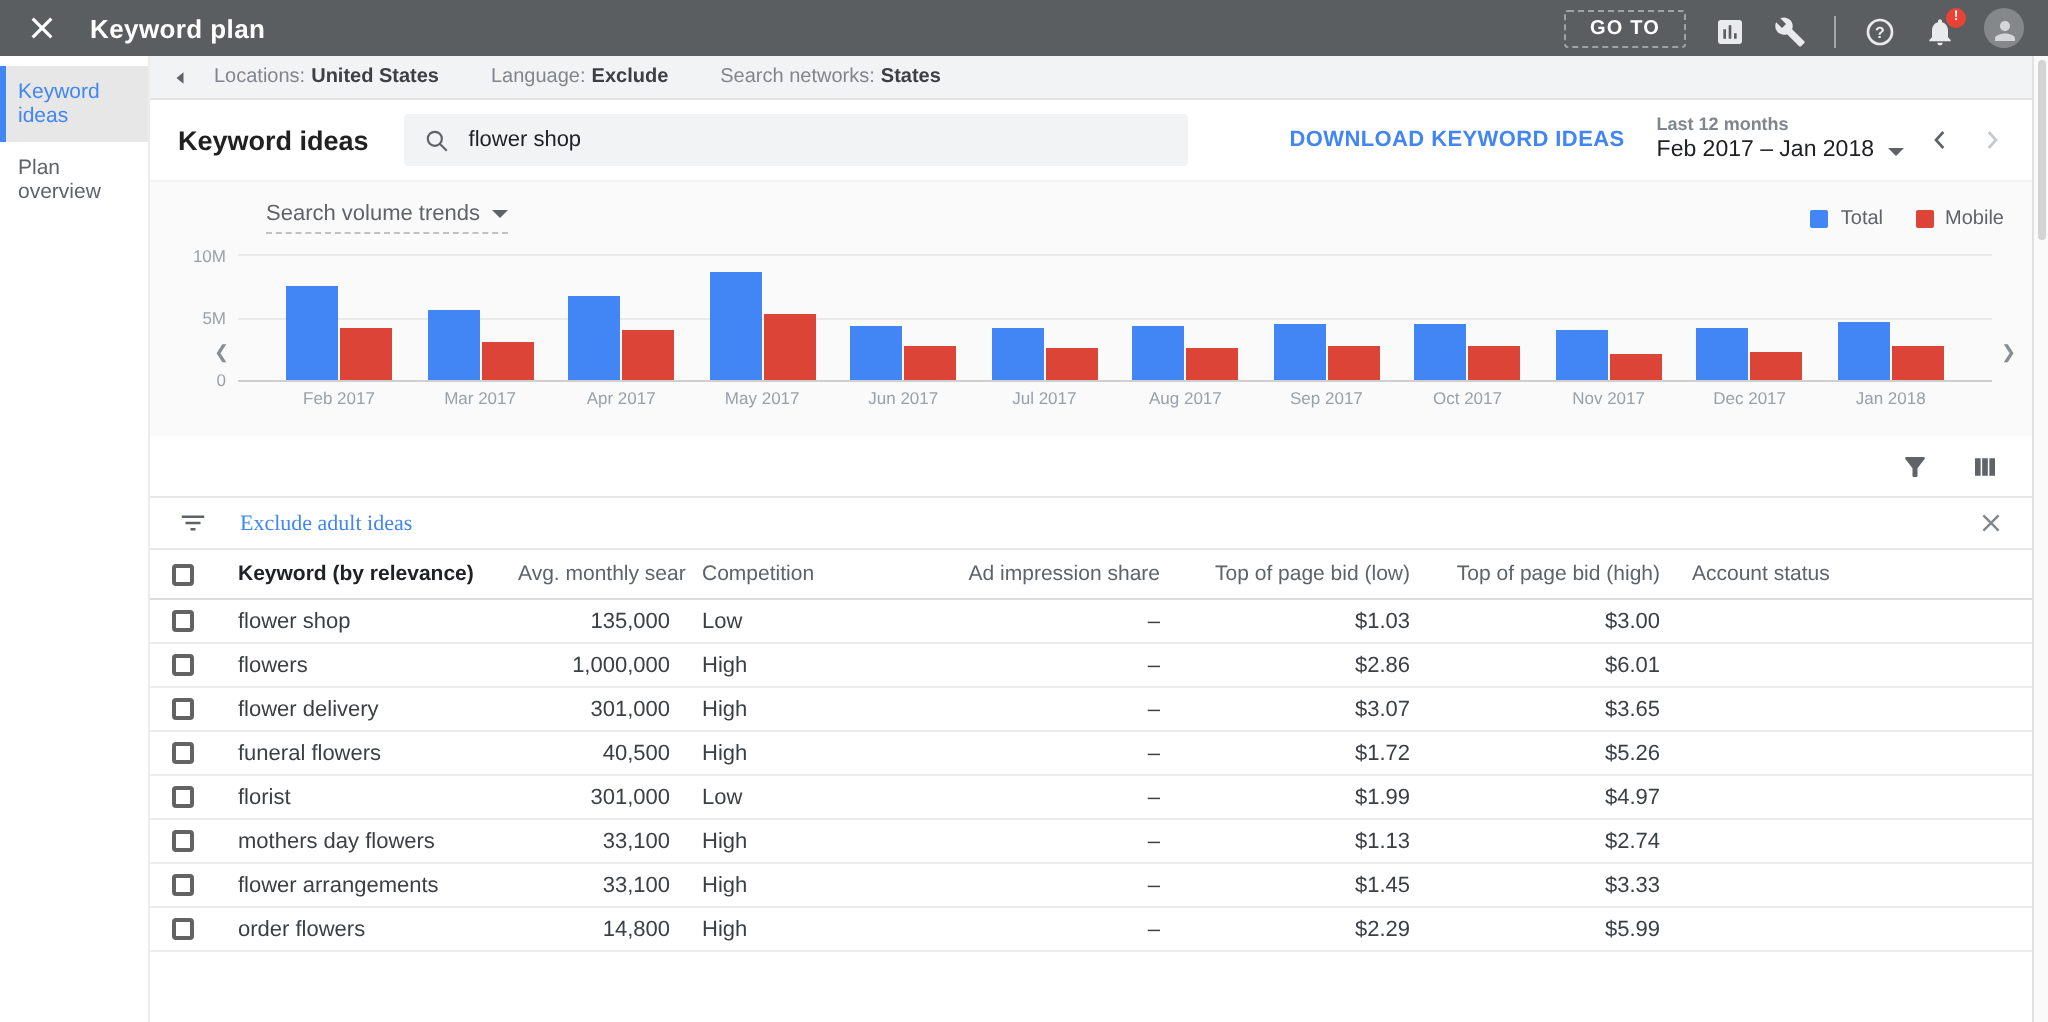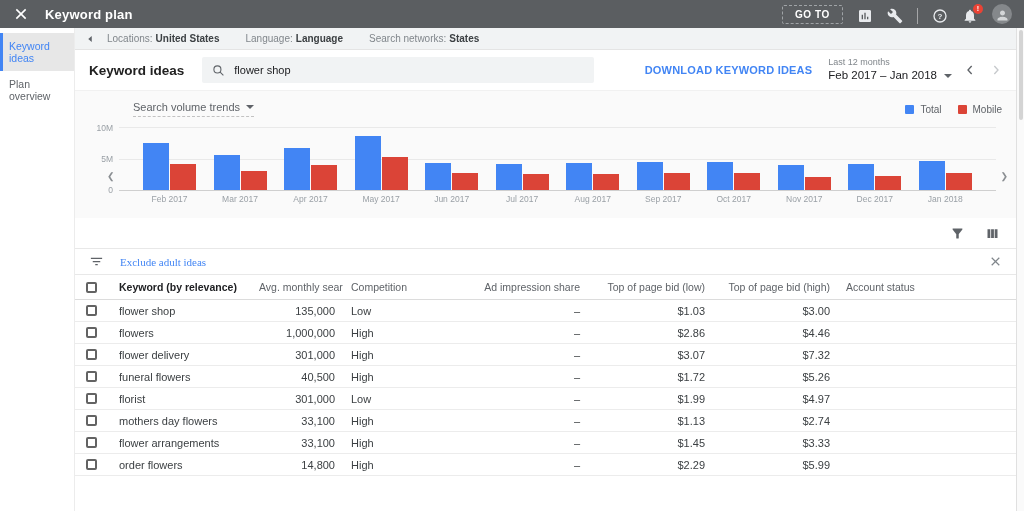--- a/index.html
+++ b/index.html
@@ -49,21 +49,21 @@
   .page-title { font-size:13.5px; font-weight:bold; color:#212121; margin-right:18px; white-space:nowrap;}
   .search-box { width:392px; height:26px; background:#f1f3f4; border-radius:2px; display:flex;
     align-items:center; padding:0 10px; gap:9px;}
   .search-box svg { width:13px; height:13px; color:#5f6368; flex:none;}
   .search-box input { border:none; outline:none; background:transparent; font-size:11px;
     color:#202124; width:330px; font-family:"Liberation Sans",sans-serif;}
   .head-right { margin-left:auto; display:flex; align-items:center;}
   .download-link { color:#4285f4; font-size:11px; font-weight:bold; letter-spacing:.2px;
     margin-right:16px; cursor:pointer; white-space:nowrap;}
   .daterange { display:flex; flex-direction:column; line-height:1.25; cursor:pointer;}
-  .daterange .cap { font-size:9px; color:#80868b;}
+  .daterange .cap { font-size:9px; color:#80868b;font-weight:bold;}
   .daterange .val { font-size:11.5px; color:#202124; display:flex; align-items:center; gap:7px;}
   .caret { width:0; height:0; border-left:4px solid transparent; border-right:4px solid transparent;
     border-top:4px solid #5f6368; display:inline-block;}
   .nav-chev { width:16px; height:16px; margin-left:10px; cursor:pointer;}
   .chev-on { color:#5f6368;} .chev-off { color:#c6c9cc;}
 
   
   .chart-section { height:128px; background:#fafafa; border-top:1px solid #f1f1f1;
     padding:8px 14px 0; position:relative;}
   .chart-controls { display:flex; align-items:center; height:20px;}
@@ -149,21 +149,21 @@
   <div class="side-item">Plan overview</div>
 </div>
 
 <div class="settings">
   <svg class="back" viewBox="0 0 24 24">
     <path fill="currentColor" d="M15 7l-6 5 6 5z"></path>
     </svg>
   <span class="pair">
     <span>Locations:</span><b>United States</b></span>
   <span class="pair">
-    <span>Language:</span><b>Language</b></span>
+    <span>Language:</span><b>Exclude</b></span>
   <span class="pair">
     <span>Search networks:</span><b>States</b></span>
 </div>
 
 <div class="scroll-strip">
     <div class="scroll-thumb"></div>
   </div>
 
 <div class="main">
 
@@ -343,33 +343,33 @@
         </tr>
         <tr>
           <td class="chk">
             <div class="checkbox"></div>
           </td>
           <td>flowers</td>
           <td class="num">1,000,000</td>
           <td>High</td>
           <td class="num">–</td>
           <td class="num">$2.86</td>
-          <td class="num">$4.46</td>
+          <td class="num">$6.01</td>
           <td></td>
         </tr>
         <tr>
           <td class="chk">
             <div class="checkbox"></div>
           </td>
           <td>flower delivery</td>
           <td class="num">301,000</td>
           <td>High</td>
           <td class="num">–</td>
           <td class="num">$3.07</td>
-          <td class="num">$7.32</td>
+          <td class="num">$3.65</td>
           <td></td>
         </tr>
         <tr>
           <td class="chk">
             <div class="checkbox"></div>
           </td>
           <td>funeral flowers</td>
           <td class="num">40,500</td>
           <td>High</td>
           <td class="num">–</td>

